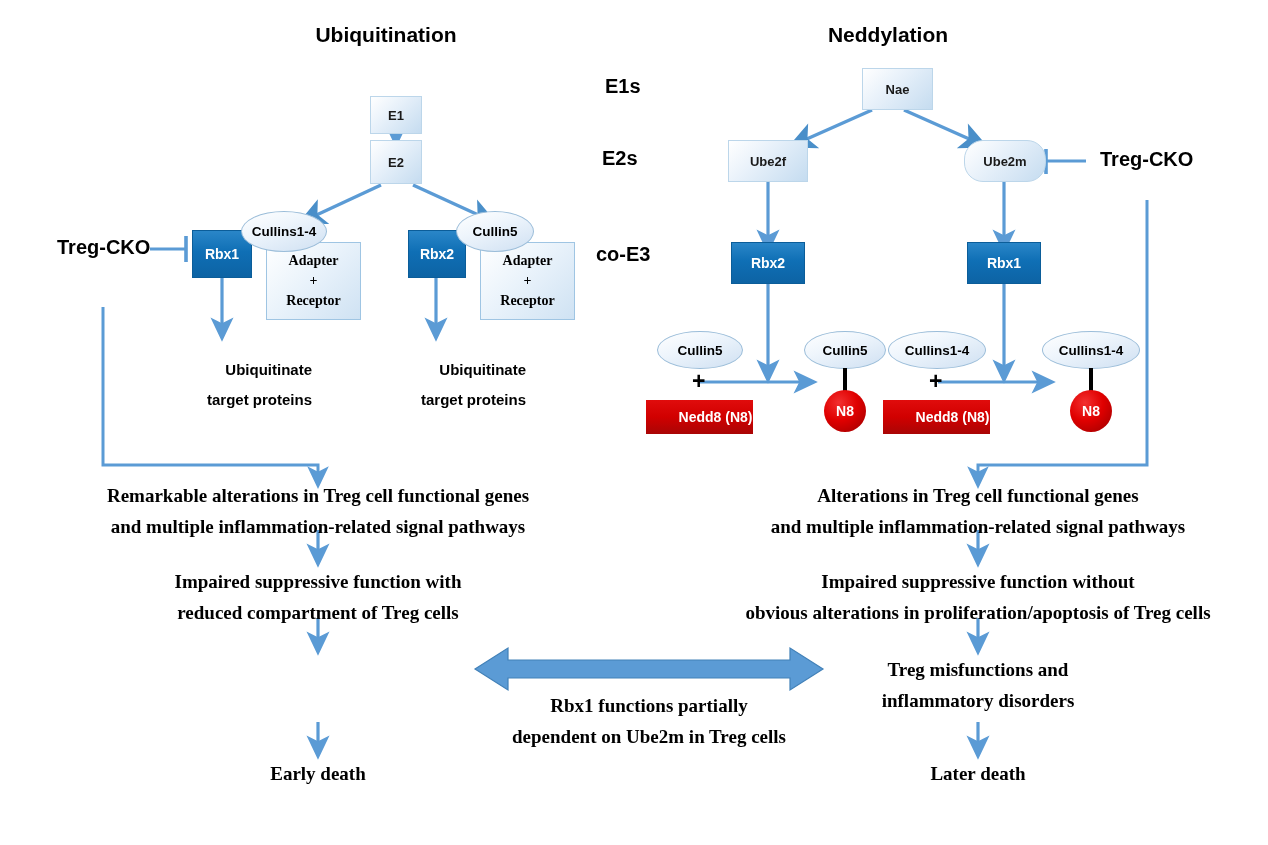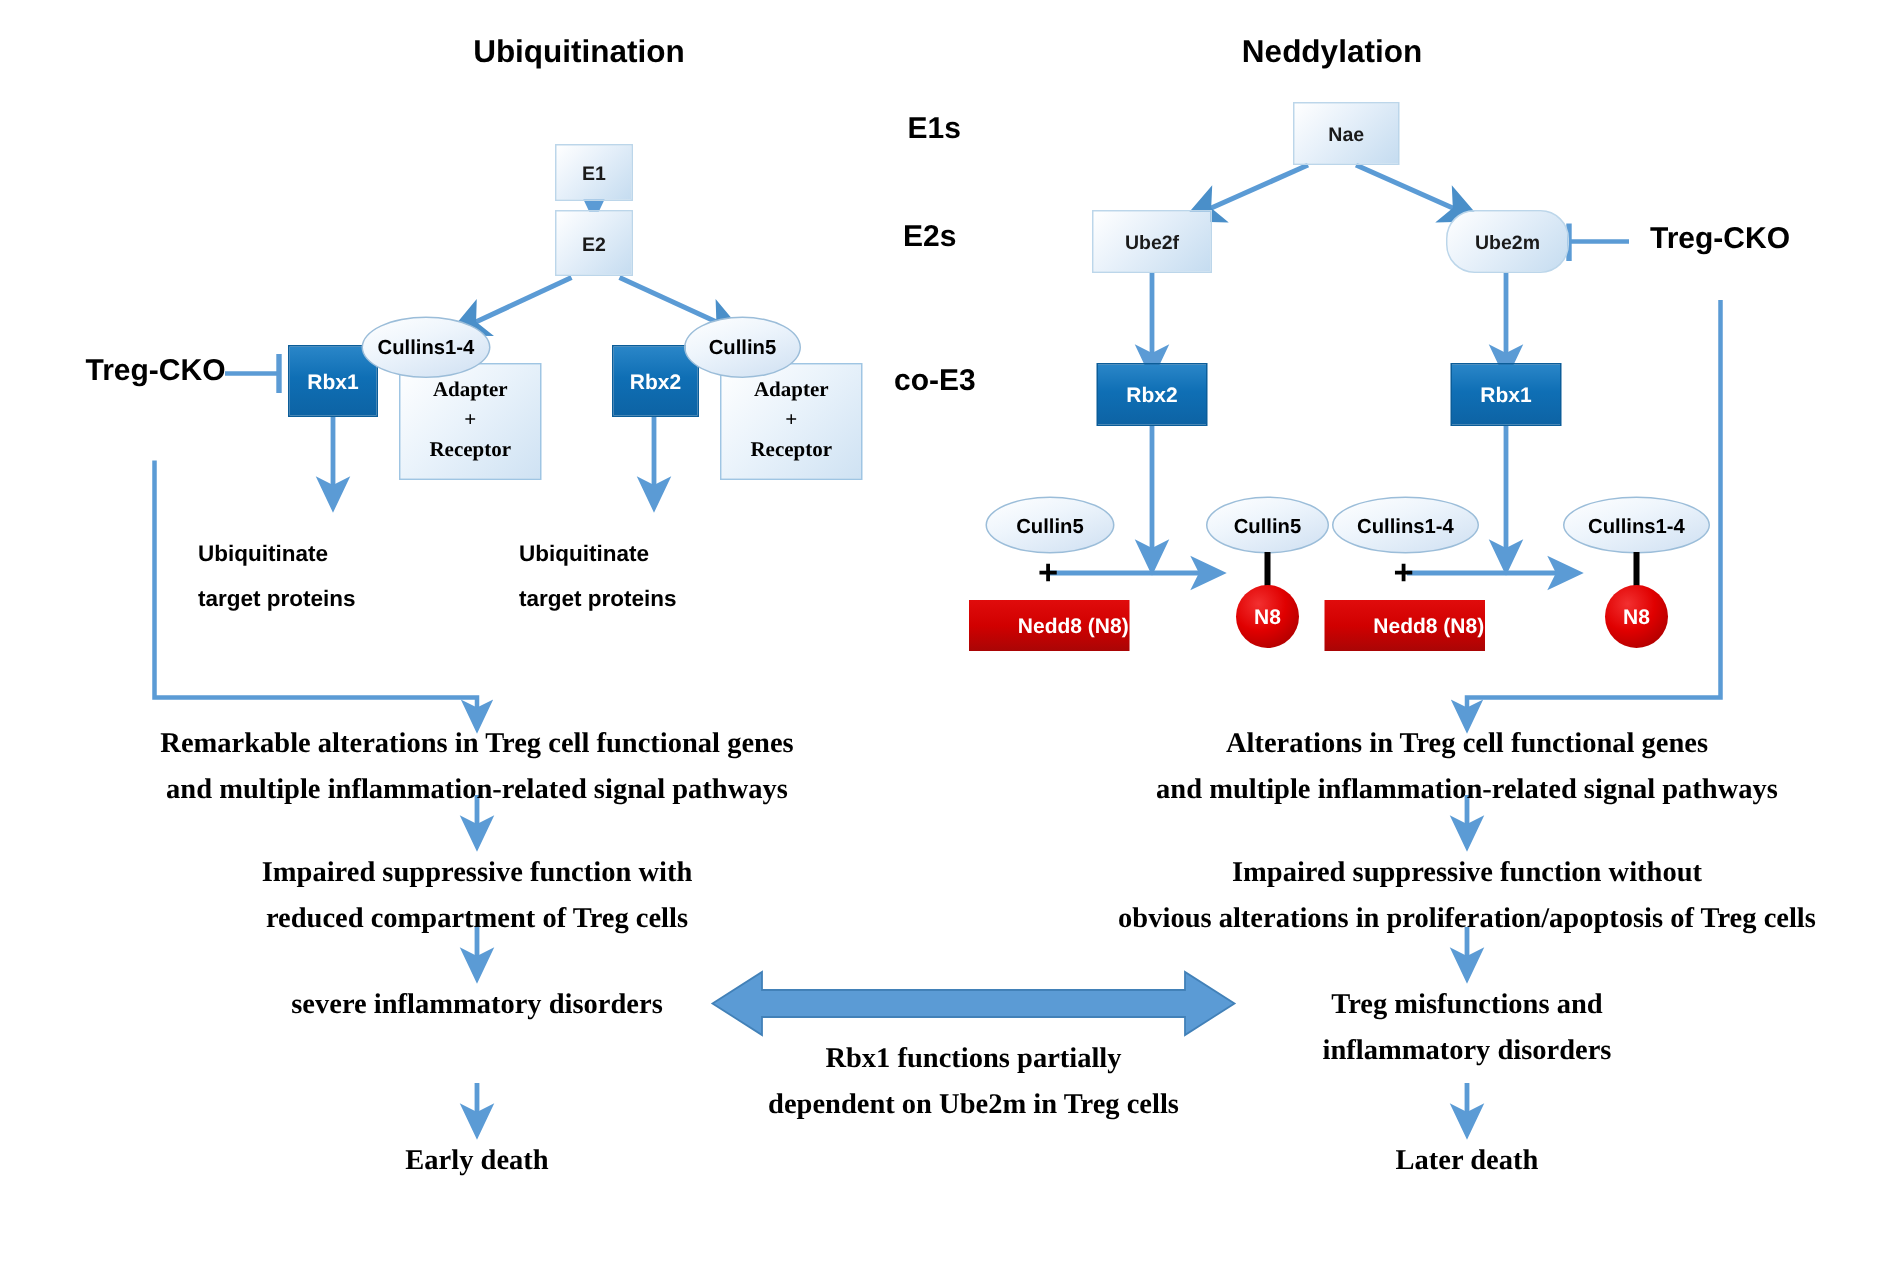--- a/index.html
+++ b/index.html
@@ -151,21 +151,21 @@
     line-height: 1.65;
     white-space: nowrap;
   }
 
   
   .small-flow-text {
     font-family: "Liberation Sans", sans-serif;
     font-weight: bold;
     font-size: 15px;
     color: #000000;
-    text-align: left;
+    text-align: right;
     line-height: 2.0;
     white-space: nowrap;
   }
 
   .plus-sign {
     font-family: "Liberation Sans", sans-serif;
     font-weight: bold;
     font-size: 23px;
     color: #000000;
   }
@@ -306,21 +306,20 @@
 
   <div class="abs flow-text" style="left:18px; top:480px; width:600px;">
     <div>Remarkable alterations in Treg cell functional genes</div>
     <div>and multiple inflammation-related signal pathways</div>
   </div>
   <div class="abs flow-text" style="left:18px; top:566px; width:600px;">
     <div>Impaired suppressive function with</div>
     <div>reduced compartment of Treg cells</div>
   </div>
   <div class="abs flow-text" style="left:18px; top:654px; width:600px;">
-    <div>severe inflammatory disorders</div>
   </div>
   <div class="abs flow-text" style="left:18px; top:758px; width:600px;">
     <div>Early death</div>
   </div>
 
   <div class="abs flow-text" style="left:678px; top:480px; width:600px;">
     <div>Alterations in Treg cell functional genes</div>
     <div>and multiple inflammation-related signal pathways</div>
   </div>
   <div class="abs flow-text" style="left:678px; top:566px; width:600px;">

